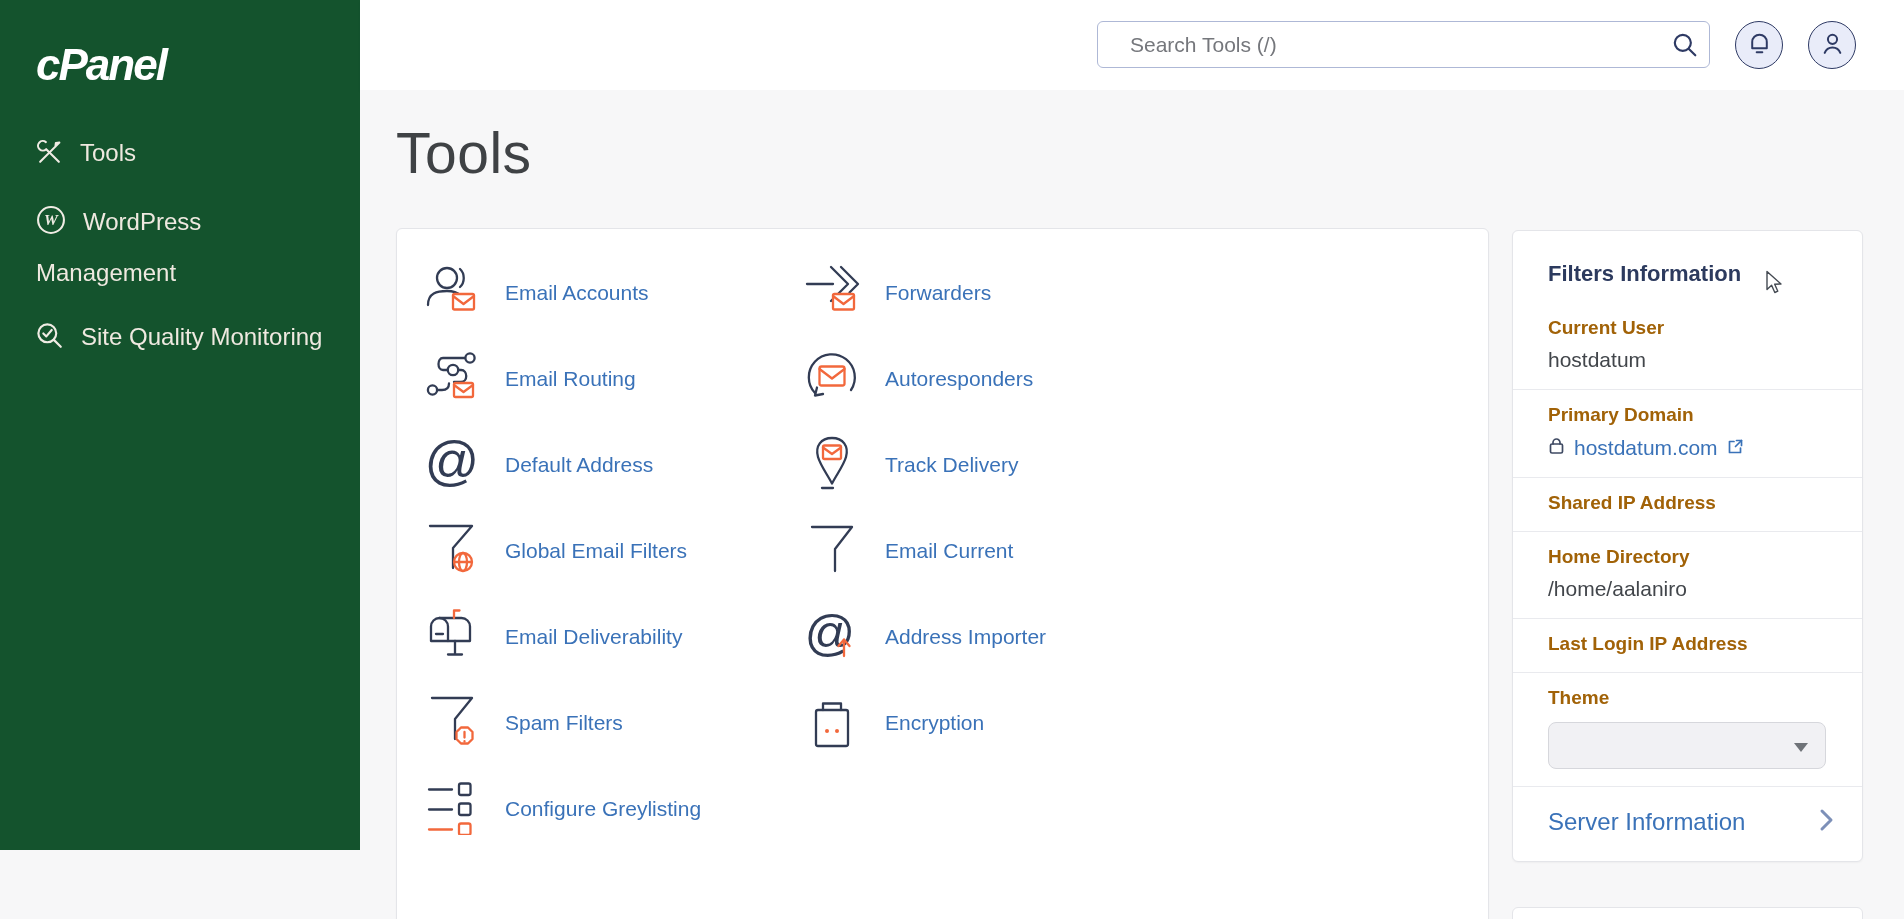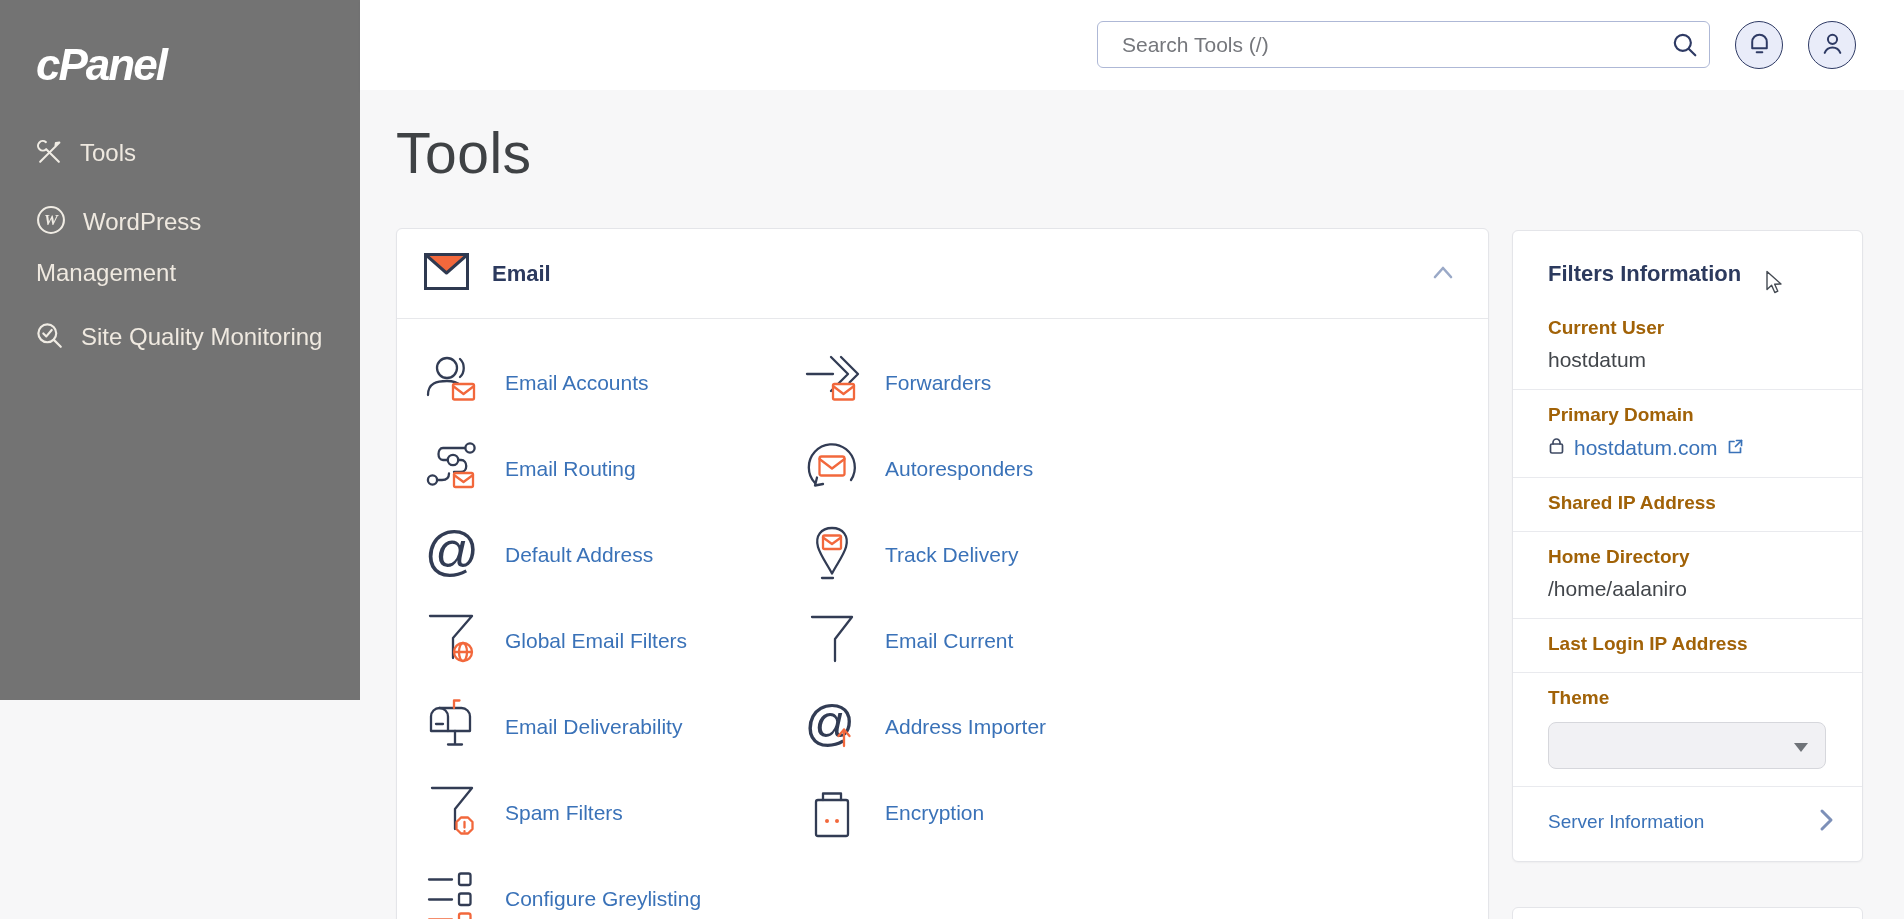--- a/index.html
+++ b/index.html
@@ -1,29 +1,29 @@
 <!DOCTYPE html>
 <html><head>
 <meta charset="utf-8">
 <style>
   * { margin:0; padding:0; box-sizing:border-box; }
   html,body { width:1904px; height:919px; overflow:hidden; font-family:"Liberation Sans", sans-serif; background:#f7f7f8; }
   .app { position:relative; width:1904px; height:919px; }
 
   
-  .sidebar { position:absolute; left:0; top:0; width:360px; height:700px; background:#737373; color:#efe9e0; }
+  .sidebar { position:absolute; left:0; top:0; width:360px; height:850px; background:#14532d; color:#efe9e0; }
   .logo { margin:40px 0 0 36px; font-size:44px; font-weight:700; font-style:italic; color:#ffffff; letter-spacing:-2px; }
   .nav { margin-top:40px; }
   .nav-item { padding:0 28px 0 36px; font-size:24px; line-height:46px; color:#efe9e0; cursor:pointer; margin-bottom:18px; }
   .nav-item .nav-icon { display:inline-block; vertical-align:-5px; margin-right:17px; }
 
   
   .header { position:absolute; left:360px; top:0; width:1544px; height:90px; background:#ffffff; box-shadow:0 2px 3px rgba(20,30,70,0.05); }
   .search-wrap { position:absolute; left:737px; top:21px; width:613px; height:47px; }
-  .search-input { width:100%; height:100%; border:1.5px solid #aeb8d6; border-radius:6px; padding:0 46px 0 24px; font-size:21px; font-family:"Liberation Sans", sans-serif; color:#3c3f45; background:#fff; outline:none; }
+  .search-input { width:100%; height:100%; border:1.5px solid #aeb8d6; border-radius:6px; padding:0 46px 0 32px; font-size:21px; font-family:"Liberation Sans", sans-serif; color:#3c3f45; background:#fff; outline:none; }
   .search-input::placeholder { color:#75777c; }
   .search-btn { position:absolute; right:12px; top:11px; width:26px; height:26px; background:none; border:none; cursor:pointer; }
   .hdr-circle { position:absolute; top:21px; width:48px; height:48px; border-radius:50%; background:#e9ecf9; border:1.6px solid #2e3a64; display:flex; align-items:center; justify-content:center; cursor:pointer; }
   .hdr-bell { left:1375px; }
   .hdr-user { left:1448px; }
 
   
   .main { position:absolute; left:360px; top:90px; width:1544px; height:829px; background:#f7f7f8; overflow:hidden; }
   .page-title { position:absolute; left:36px; top:30px; font-size:57px; font-weight:300; color:#3f4245; letter-spacing:0.5px; }
 
@@ -42,21 +42,21 @@
   .gi-card { position:absolute; left:1152px; top:140px; width:351px; background:#ffffff; border:1px solid #e4e5e9; border-radius:6px; box-shadow:0 1px 2px rgba(0,0,0,0.04); }
   .gi-title { padding:30px 30px 16px 35px; font-size:22px; font-weight:700; color:#2c3a5e; }
   .gi-row { padding:14px 30px 17px 35px; }
   .gi-row + .gi-row, .gi-server { border-top:1px solid #e9eaee; }
   .gi-label { font-size:19px; font-weight:700; color:#a16207; }
   .gi-value { margin-top:9px; font-size:21px; color:#42464b; }
   .gi-linkline { margin-top:10px; display:flex; align-items:center; gap:9px; font-size:21px; color:#3a72b8; cursor:pointer; }
   .theme-select { margin-top:13px; width:278px; height:47px; background:#f1f1f4; border:1px solid #d6d7dc; border-radius:8px; position:relative; cursor:pointer; }
   .theme-select .tri { position:absolute; right:17px; top:20px; width:0; height:0; border-left:7px solid transparent; border-right:7px solid transparent; border-top:9px solid #6f7378; }
   .gi-server { padding:21px 28px 25px 35px; display:flex; align-items:center; justify-content:space-between; cursor:pointer; }
-  .gi-server-label { font-size:19px; color:#3a72b8; }
+  .gi-server-label { font-size:24px; color:#3a72b8; }
   .next-card { position:absolute; left:1152px; top:817px; width:351px; height:60px; background:#ffffff; border:1px solid #e4e5e9; border-radius:6px; }
 
   .cursor { position:absolute; left:1764px; top:270px; z-index:20; pointer-events:none; }
 </style>
 </head>
 <body>
 
 <div class="app">
 
   <nav class="sidebar">
@@ -115,36 +115,20 @@
           <path d="M4.5,21 a8,8 0 0 1 15,0"></path>
         </svg>
       </span>
     </div>
   </header>
 
   <main class="main">
     <h1 class="page-title">Tools</h1>
 
     <section class="email-card">
-      <div class="card-header">
-        <span class="hdr-env">
-          <svg width="45" height="37" viewBox="0 0 45 37">
-            <rect x="1.5" y="1.5" width="42" height="34" fill="#ffffff" stroke="#2e3950" stroke-width="3"></rect>
-            <path d="M1.5,1.5 L22.5,20 L43.5,1.5 Z" fill="#f2683c" stroke="#2e3950" stroke-width="3" stroke-linejoin="round"></path>
-          </svg>
-        </span>
-        <span class="card-title">Email</span>
-        <button class="collapse-btn">
-          <span>
-            <svg width="22" height="16" viewBox="0 0 22 16" fill="none" stroke="#9aa9c7" stroke-width="2.6" stroke-linecap="round" stroke-linejoin="round">
-                <path d="M3,13 L11,4 L19,13"></path>
-              </svg>
-          </span>
-        </button>
-      </div>
 
       <div class="links-grid">
 
         <div class="tool-link">
           <span>
           <svg width="56" height="56" viewBox="0 0 56 56" fill="none" stroke="#323c54" stroke-width="2.3" stroke-linecap="round" stroke-linejoin="round">
             <circle cx="23" cy="15" r="10"></circle>
             <path d="M4,42 C4,30 13,28 23,28 C29,28 33.5,29.5 36.5,32.5"></path>
             <path d="M36,6 c5,4.5 5,13.5 0,18"></path>
             <g stroke="#f2683c">

